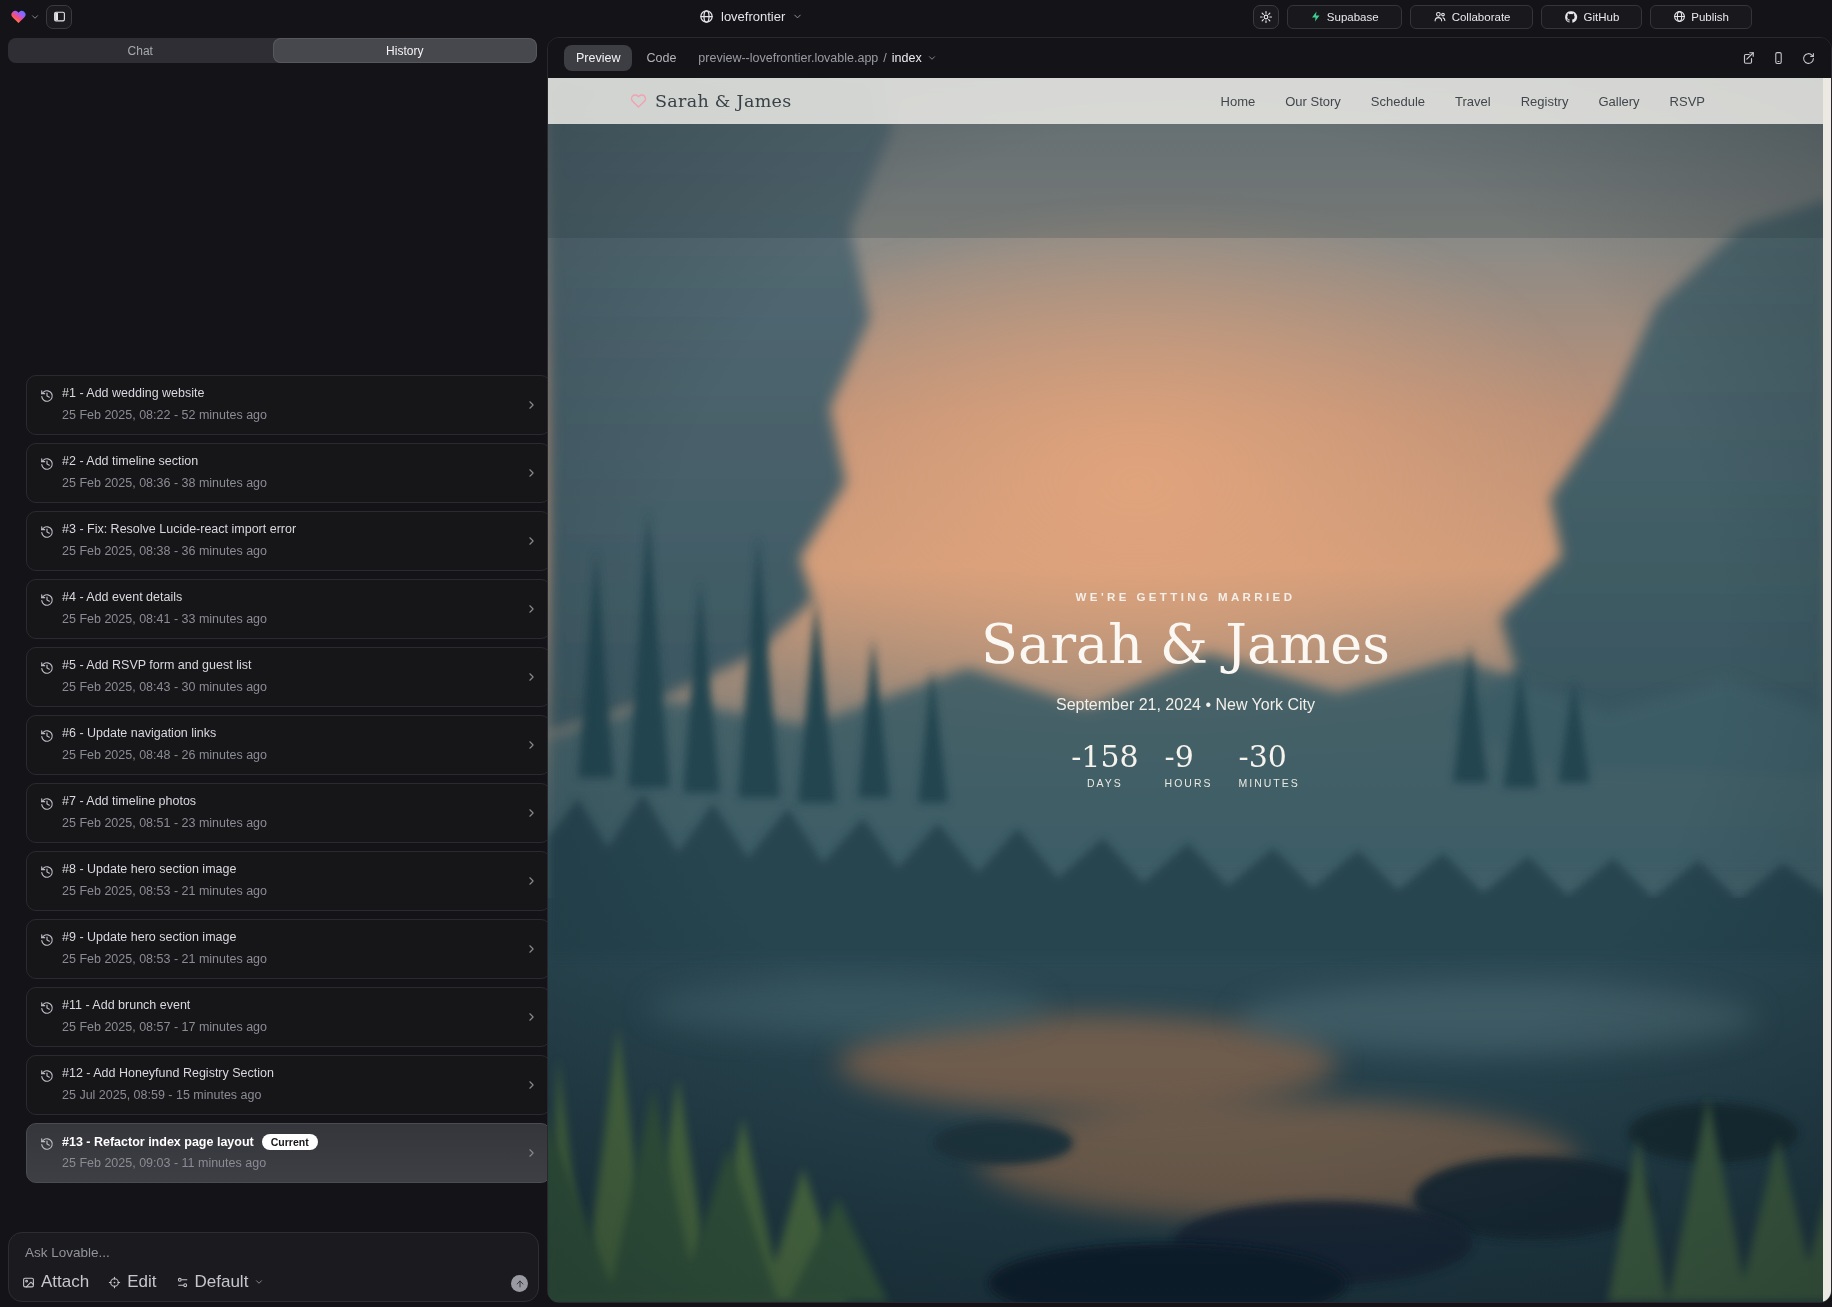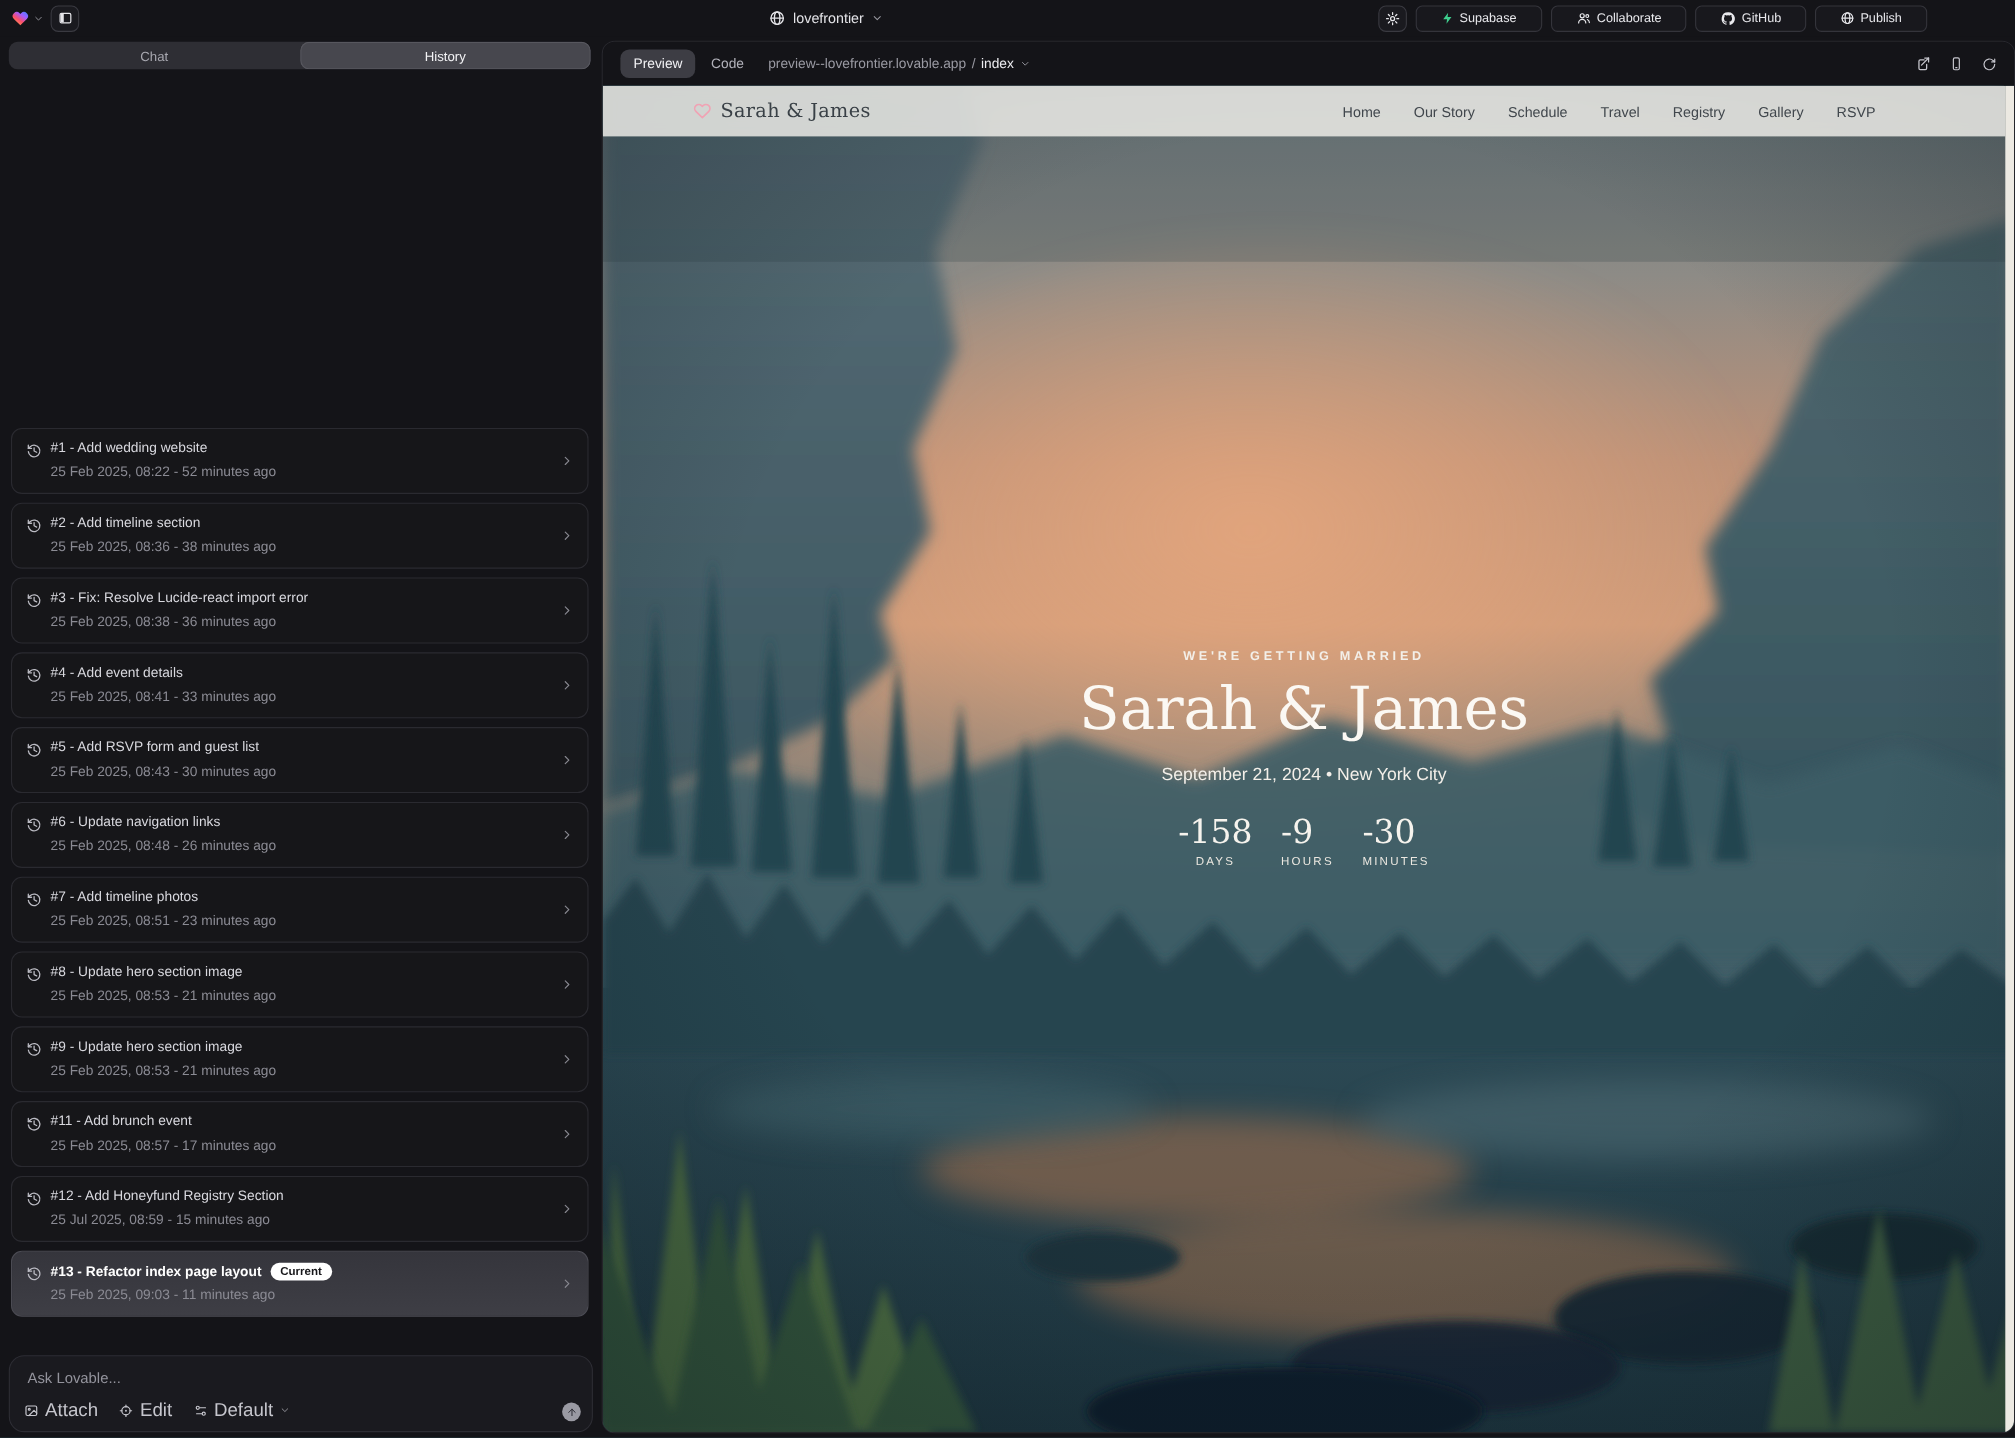--- a/index.html
+++ b/index.html
@@ -15,21 +15,21 @@
   .sq-btn{width:24px;height:22px;border:1px solid #3a3a41;border-radius:7px;background:#1a1a1f;display:flex;align-items:center;justify-content:center;color:#e6e6ea;cursor:pointer;}
   .tb-center{position:absolute;left:699px;top:0;height:33px;display:flex;align-items:center;gap:7px;color:#e4e4e8;font-size:13px;cursor:pointer;}
   .tb-right{position:absolute;right:80px;top:0;height:33px;display:flex;align-items:center;gap:8px;}
   .tb-btn{height:22px;padding:0 22px;display:flex;align-items:center;gap:5px;border:1px solid #34343b;background:#18181d;border-radius:6px;color:#e8e8ec;font-size:11.5px;cursor:pointer;white-space:nowrap;}
 
   
   .tabs{position:absolute;left:8px;top:38px;width:529px;height:25px;display:flex;border-radius:8px;overflow:hidden;background:#2e2e34;}
   .tab{flex:1;display:flex;align-items:center;justify-content:center;font-size:12px;color:#a8a8b0;cursor:pointer;}
   .tab.active{background:#47474e;color:#f4f4f6;border-radius:8px;box-shadow:inset 0 0 0 1px #57575e;}
 
-  .history{position:absolute;left:10px;top:375px;width:525px;margin-top:14px;}
+  .history{position:absolute;left:26px;top:375px;width:525px;}
   .card{position:relative;height:58px;margin-bottom:8px;border:1px solid #2a2a30;border-radius:10px;background:#161619;cursor:pointer;}
   .card.current{background:linear-gradient(#35353c,#3e3e45);border-color:#4b4b53;}
   .hicon{position:absolute;left:13px;top:13px;color:#bcbcc4;}
   .title-row{position:absolute;left:35px;top:10px;display:flex;align-items:center;gap:8px;}
   .title{font-size:12.5px;color:#d8d8de;white-space:nowrap;}
   .card.current .title{color:#ffffff;font-weight:bold;}
   .badge{background:#ffffff;color:#17171a;font-size:10.5px;font-weight:bold;padding:2.5px 9px;border-radius:999px;line-height:1;}
   .meta{position:absolute;left:35px;top:32px;font-size:12.5px;color:#8b8b94;white-space:nowrap;}
   .chev{position:absolute;right:12px;top:50%;transform:translateY(-50%);color:#87878f;}
 

